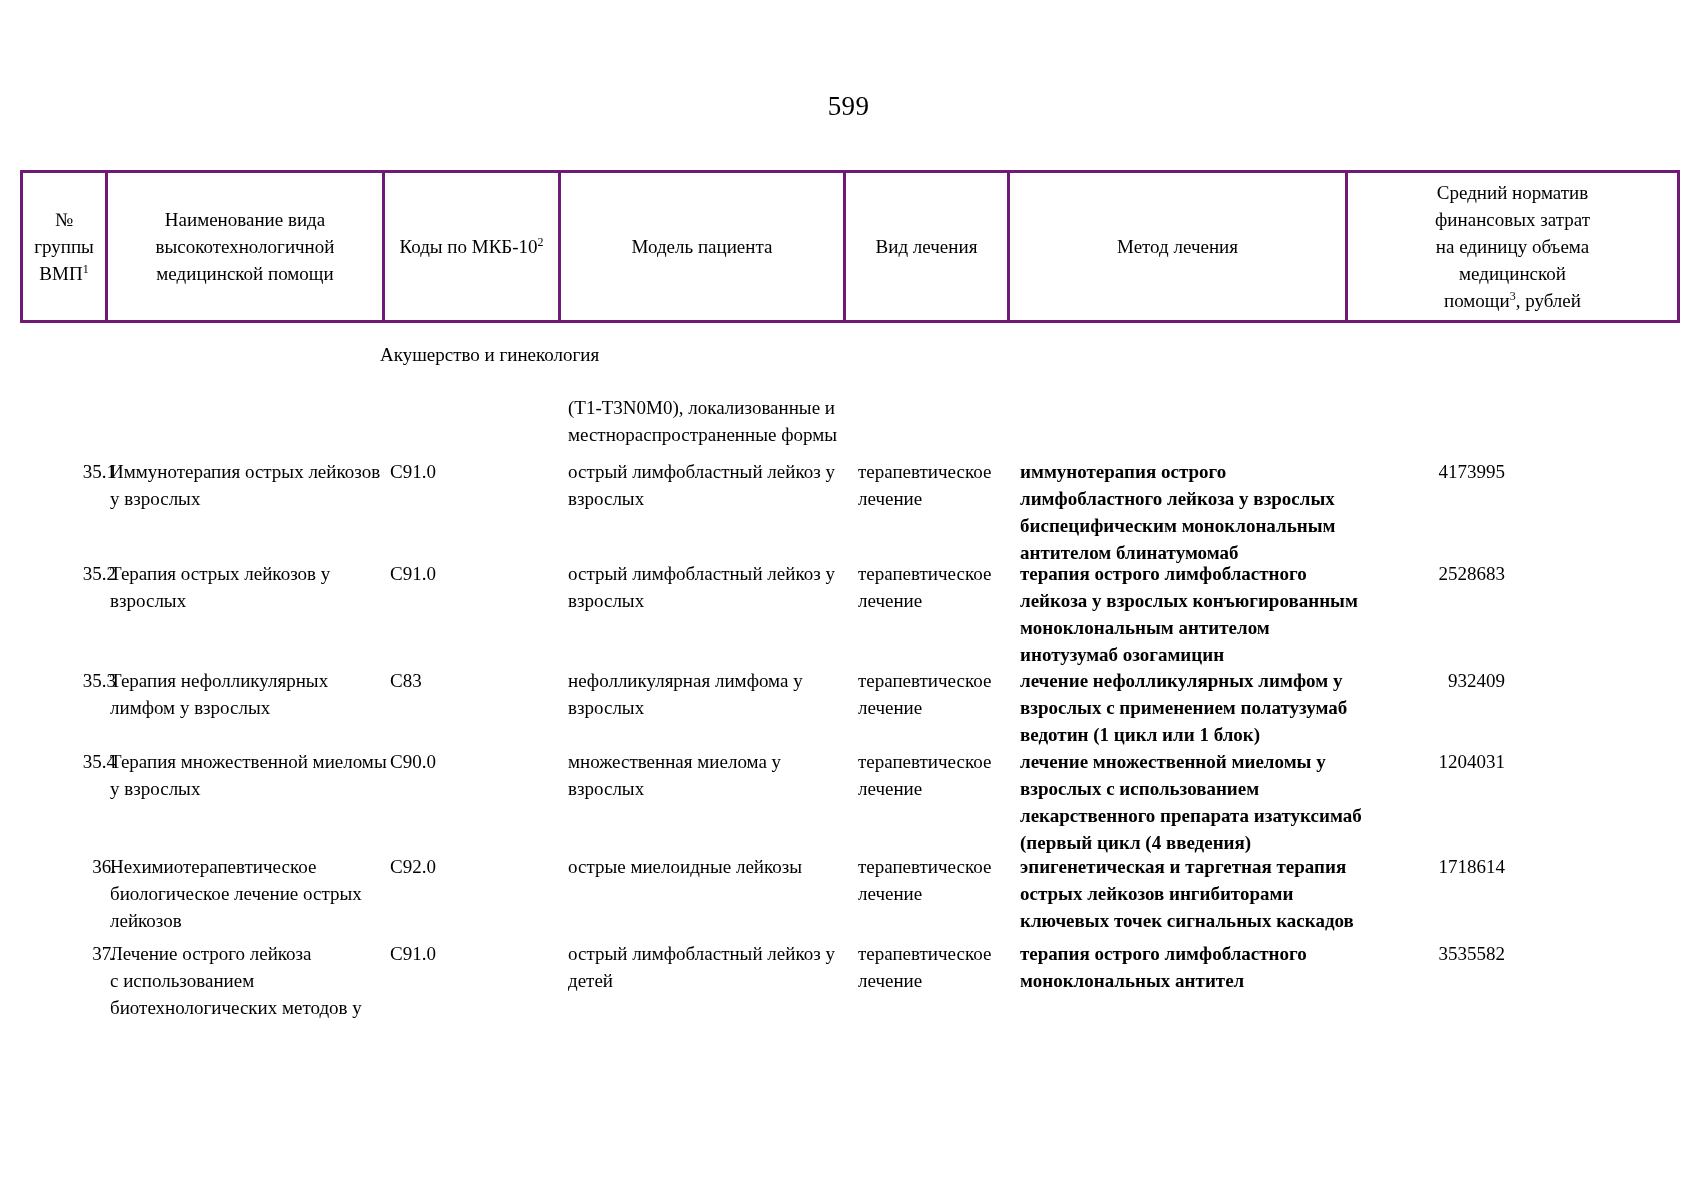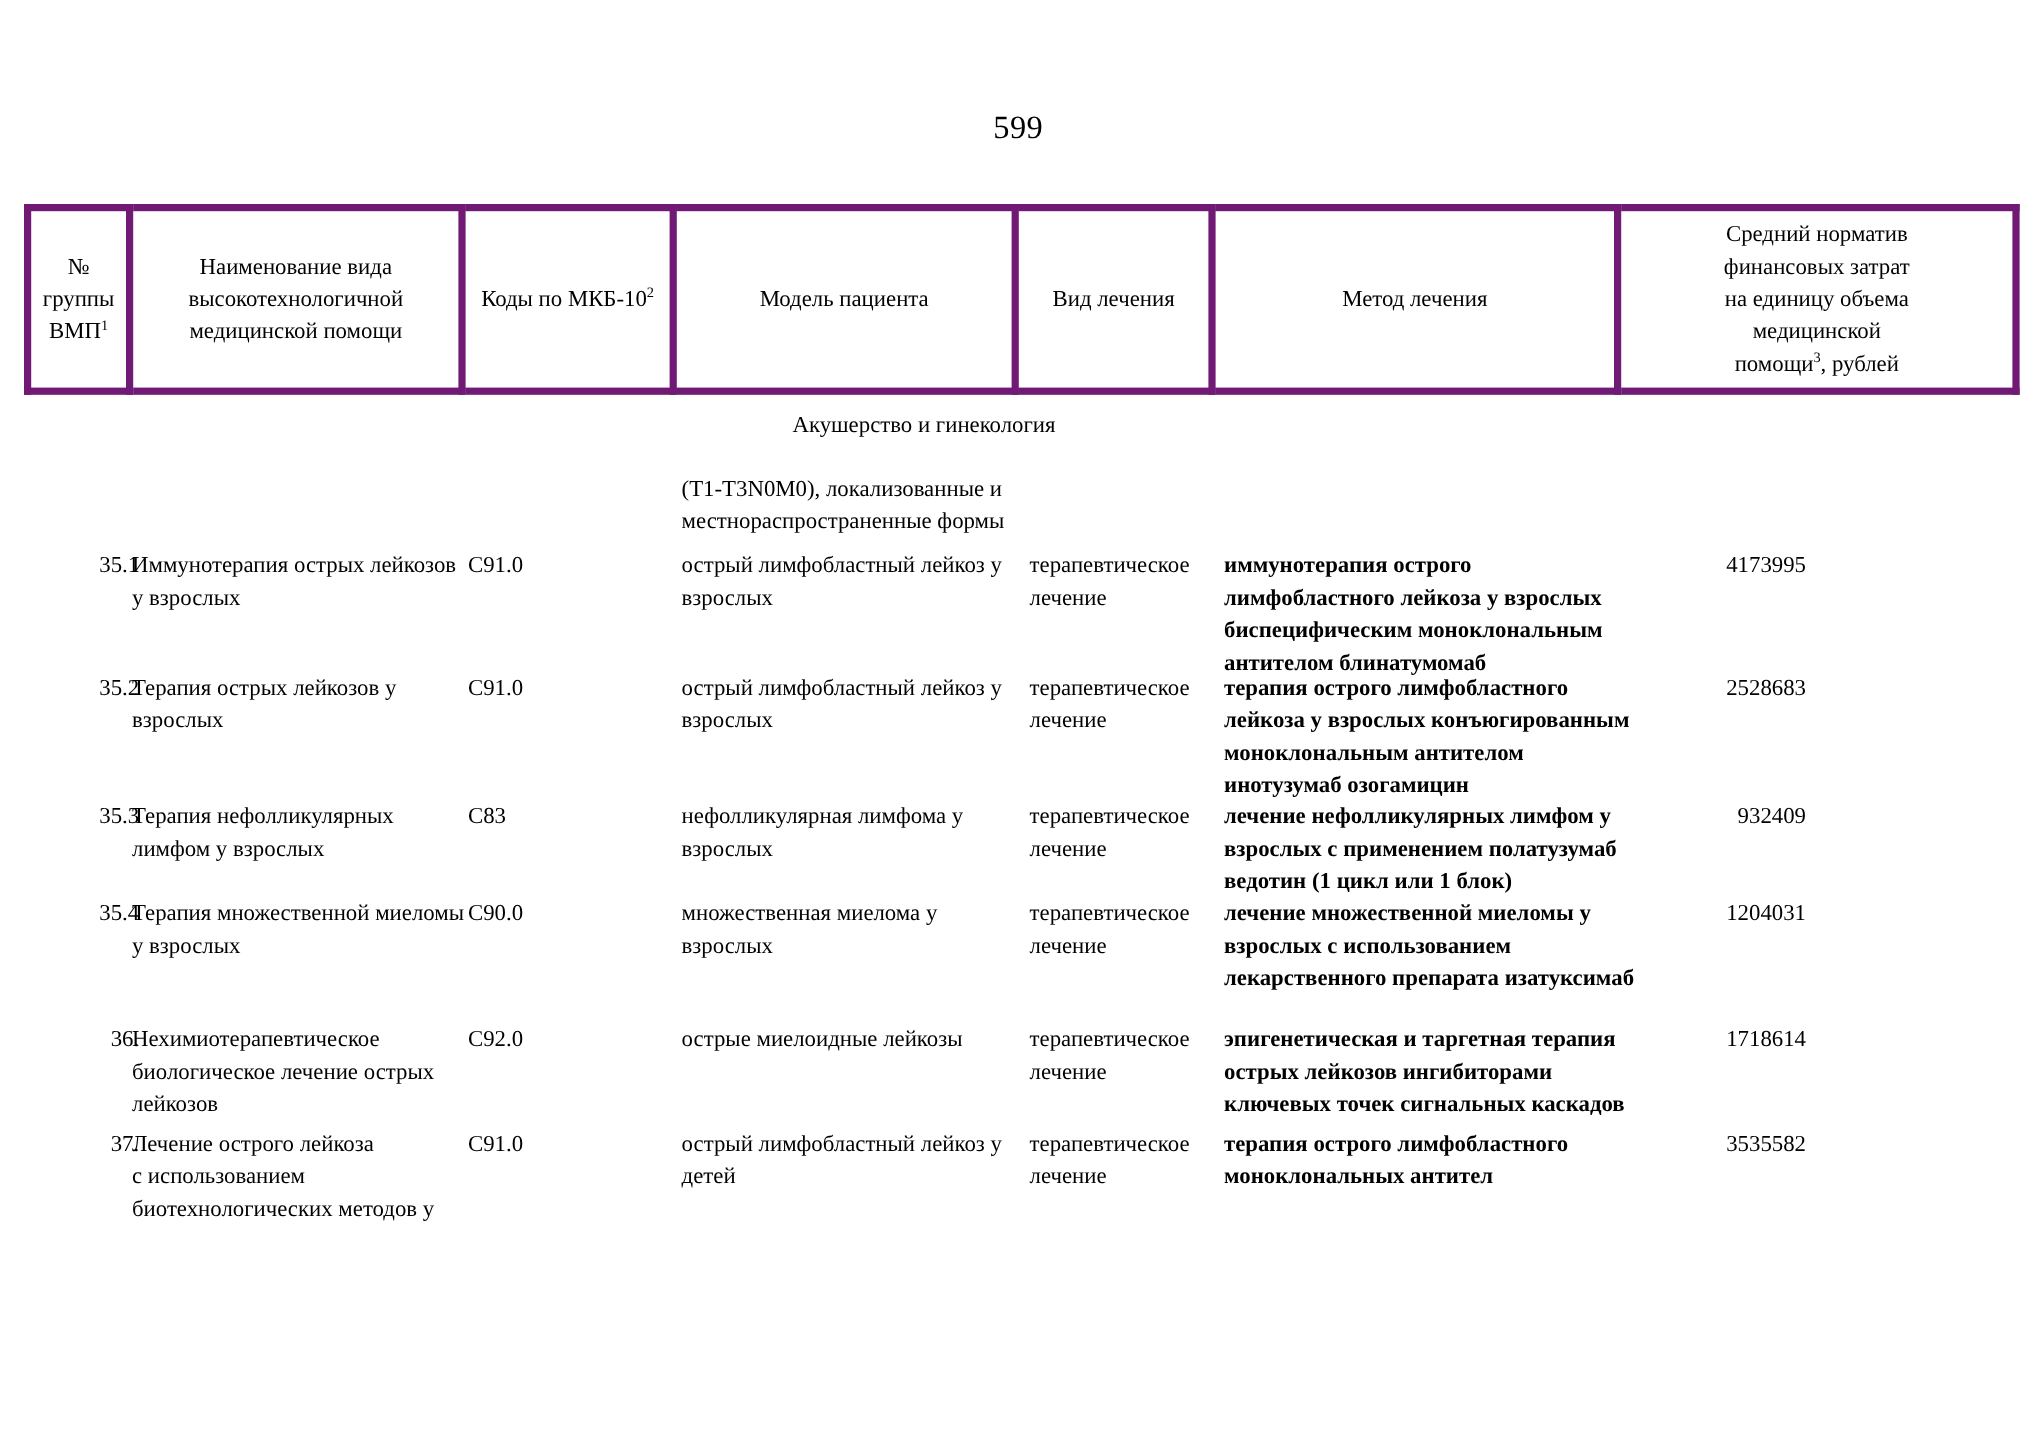--- a/index.html
+++ b/index.html
@@ -37,21 +37,21 @@
   
   .header-table {
     position: absolute;
     left: 20px;
     top: 170px;
     width: 1657px;
     border-collapse: collapse;
     table-layout: fixed;
   }
   .header-table td {
-    border: 6px solid #701a75;
+    border: 3px solid #701a75;
     text-align: center;
     vertical-align: middle;
     font-size: 19px;
     line-height: 27px;
     padding: 6px 4px;
     height: 128px;
     box-sizing: border-box;
     margin-top: 40px;
   }
   .hcell-inner {
@@ -72,21 +72,20 @@
   .col-kind    { width: 164px; }
   .col-method  { width: 338px; }
   .col-cost    { width: 332px; }
 
   
   .section-heading {
     position: absolute;
     left: 380px;
     top: 342px;
     width: 780px;
-    text-align: center;
     font-size: 19px;
     line-height: 26px;
   }
 
   
   .continued-frag {
     position: absolute;
     left: 568px;
     top: 394px;
     width: 300px;
@@ -284,20 +283,21 @@
           <span class="ln">взрослых</span>
         </div>
         <div class="cell c-kind">
           <span class="ln">терапевтическое</span>
           <span class="ln">лечение</span>
         </div>
         <div class="cell c-method">
           <span class="ln">лечение множественной миеломы у</span>
           <span class="ln">взрослых с использованием</span>
           <span class="ln">лекарственного препарата изатуксимаб</span>
+          <span class="ln">(первый цикл (4 введения)</span>
         </div>
         <div class="cell c-cost">
           <span class="ln">1204031</span>
         </div>
       </div>
       <div class="row" style="top: 853px;">
         <div class="cell c-num">
           <span class="ln">36.</span>
         </div>
         <div class="cell c-name">

